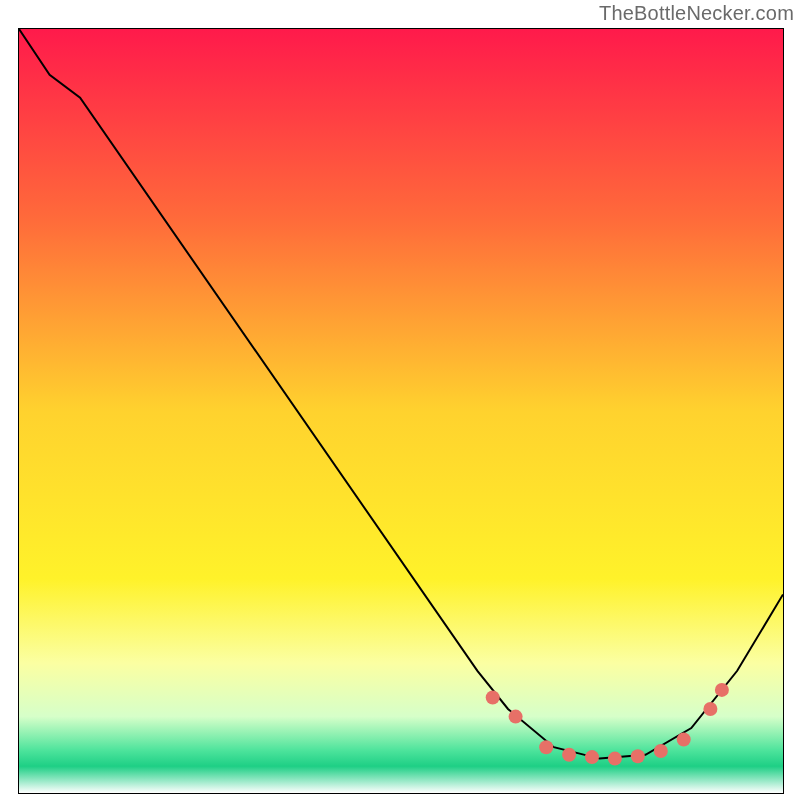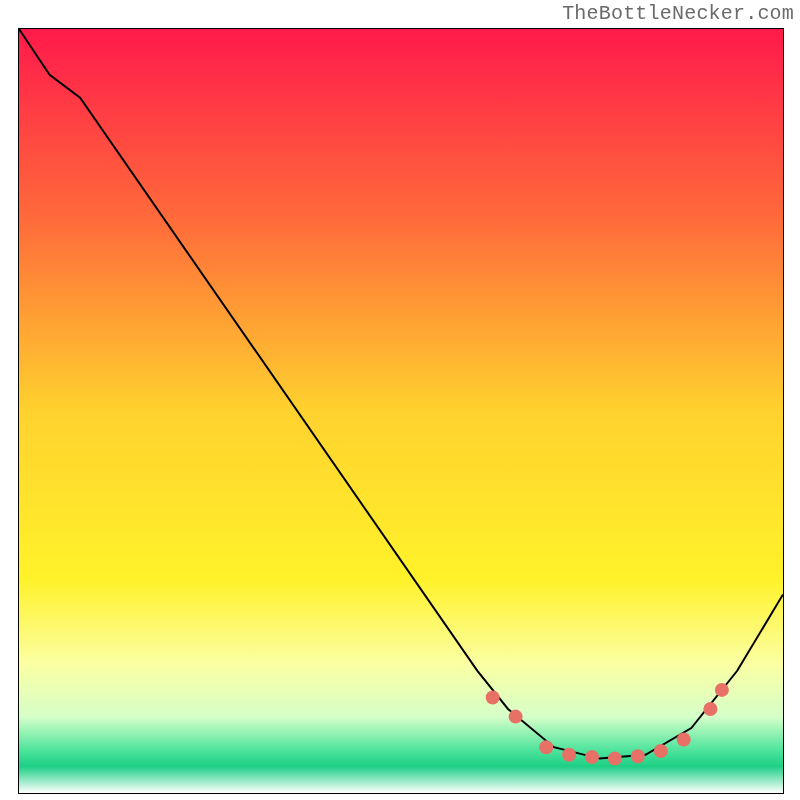--- a/index.html
+++ b/index.html
@@ -17,21 +17,20 @@
     height: 800px;
   }
   .attrib {
     position: absolute;
     top: 2px;
     right: 6px;
     font-size: 20px;
     color: #6a6a6a;
     letter-spacing: 0.2px;
     z-index: 10;
-    font-family: Liberation Mono, monospace;
   }
   .plot {
     position: absolute;
     left: 18px;
     top: 28px;
     width: 766px;
     height: 766px;
     border: 1px solid #000;
     box-sizing: border-box;
     overflow: hidden;

